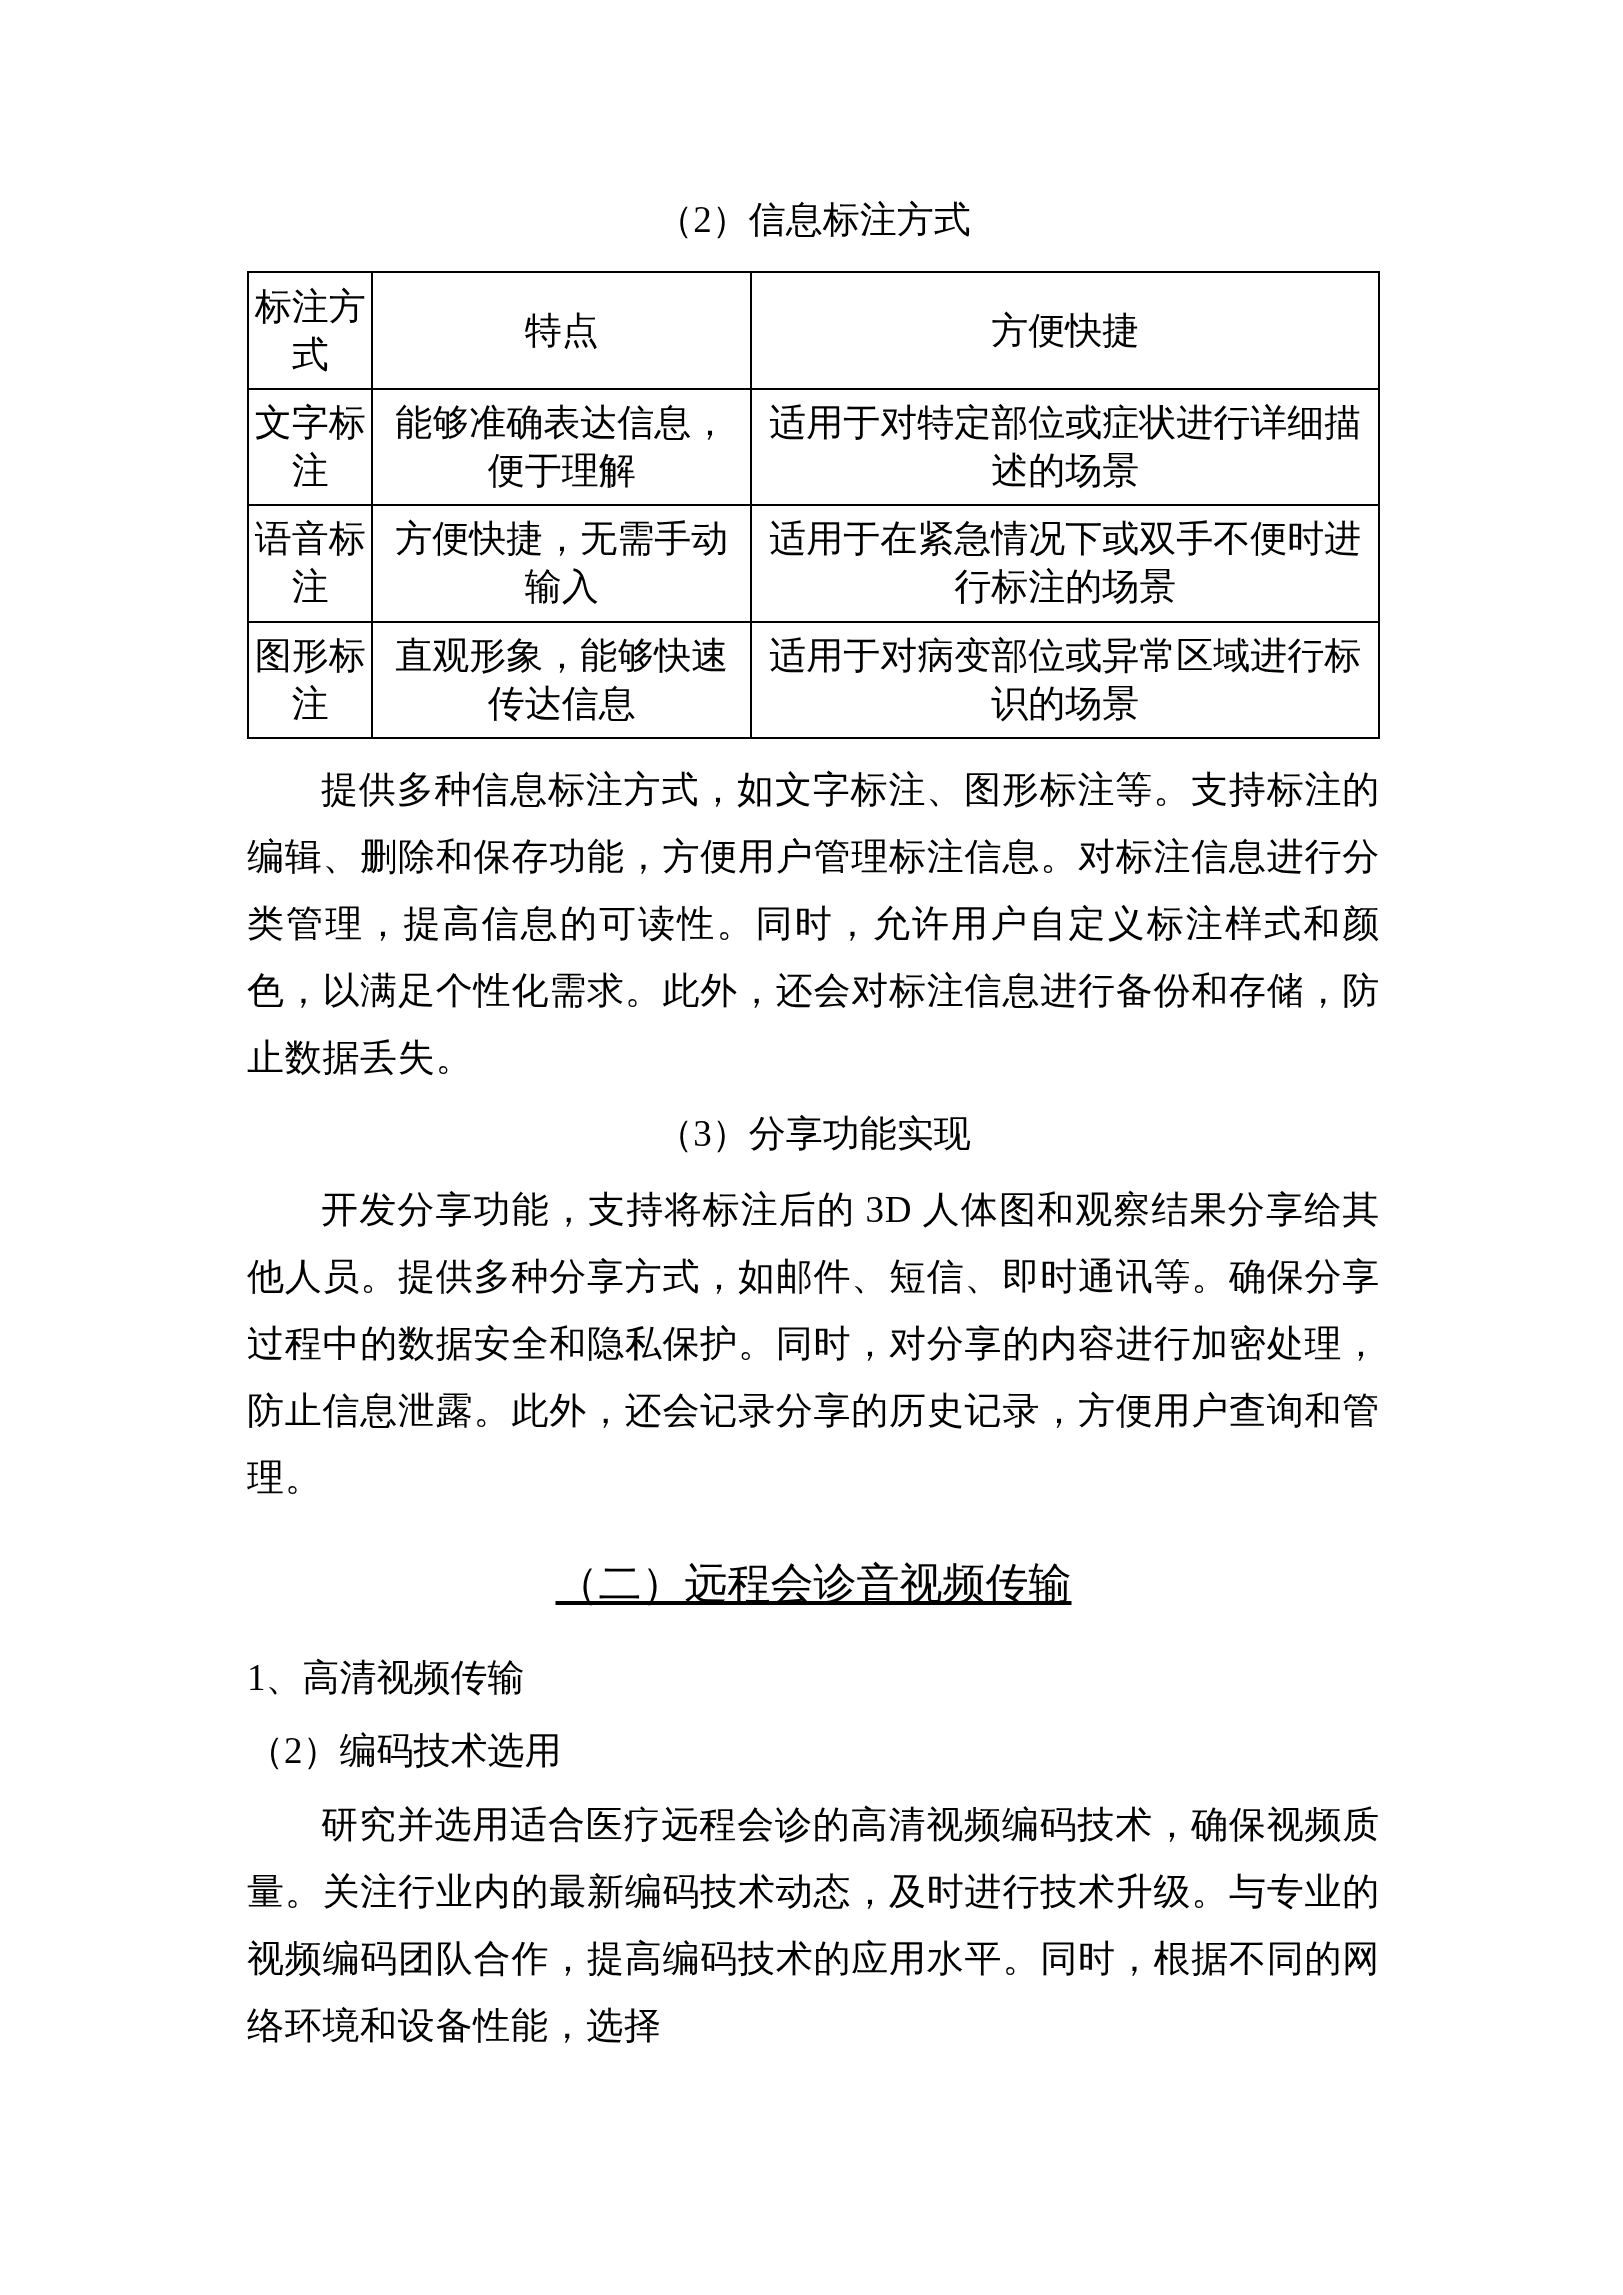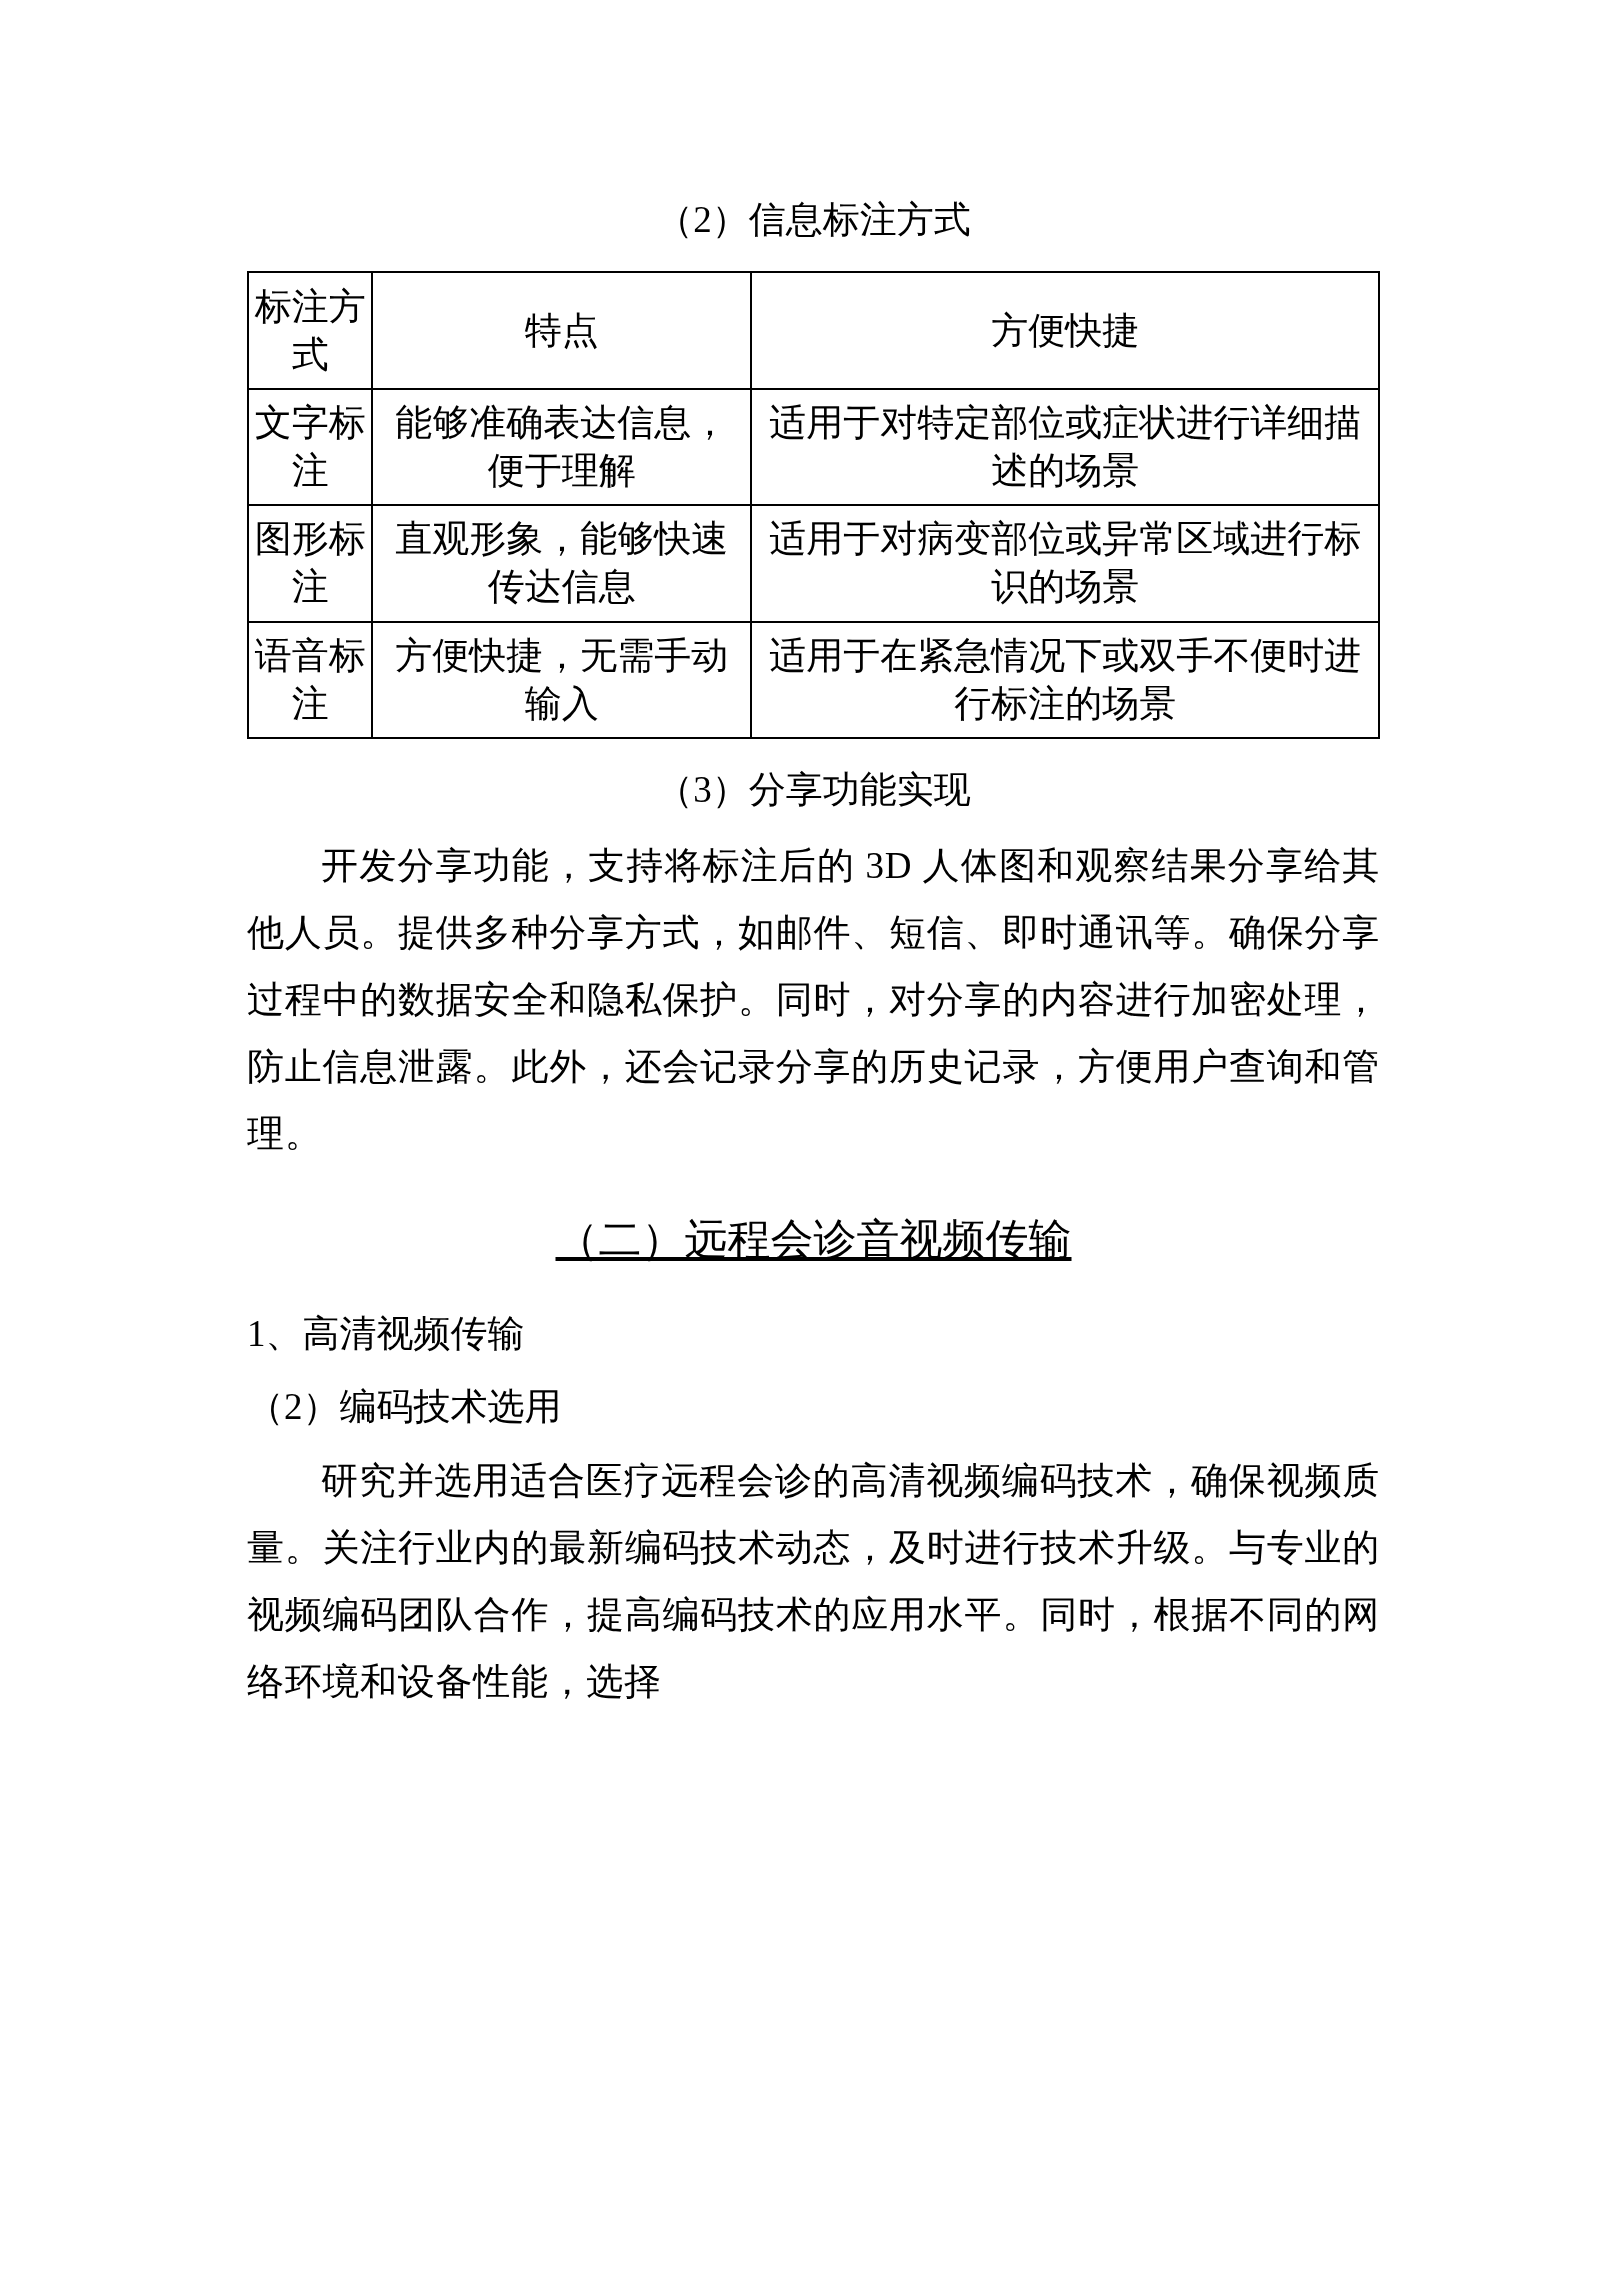--- a/index.html
+++ b/index.html
@@ -86,32 +86,33 @@
         <td>标注方式</td>
         <td>特点</td>
         <td>方便快捷</td>
       </tr>
       <tr>
         <td>文字标注</td>
         <td>能够准确表达信息，便于理解</td>
         <td>适用于对特定部位或症状进行详细描述的场景</td>
       </tr>
       <tr>
+        <td>语音标注</td>
+        <td>方便快捷，无需手动输入</td>
+        <td>适用于在紧急情况下或双手不便时进行标注的场景</td>
+      </tr>
+      <tr>
         <td>图形标注</td>
         <td>直观形象，能够快速传达信息</td>
         <td>适用于对病变部位或异常区域进行标识的场景</td>
       </tr>
-      <tr>
-        <td>语音标注</td>
-        <td>方便快捷，无需手动输入</td>
-        <td>适用于在紧急情况下或双手不便时进行标注的场景</td>
-      </tr>
     </tbody>
   </table>
 
+  <p class="body-para">提供多种信息标注方式，如文字标注、图形标注等。支持标注的编辑、删除和保存功能，方便用户管理标注信息。对标注信息进行分类管理，提高信息的可读性。同时，允许用户自定义标注样式和颜色，以满足个性化需求。此外，还会对标注信息进行备份和存储，防止数据丢失。</p>
 
   <p class="subhead">（3）分享功能实现</p>
 
   <p class="body-para">开发分享功能，支持将标注后的 3D 人体图和观察结果分享给其他人员。提供多种分享方式，如邮件、短信、即时通讯等。确保分享过程中的数据安全和隐私保护。同时，对分享的内容进行加密处理，防止信息泄露。此外，还会记录分享的历史记录，方便用户查询和管理。</p>
 
   <p class="section-head">（二）远程会诊音视频传输</p>
 
   <p class="sub-item">1、高清视频传输</p>
 
   <p class="sub-item">（2）编码技术选用</p>

